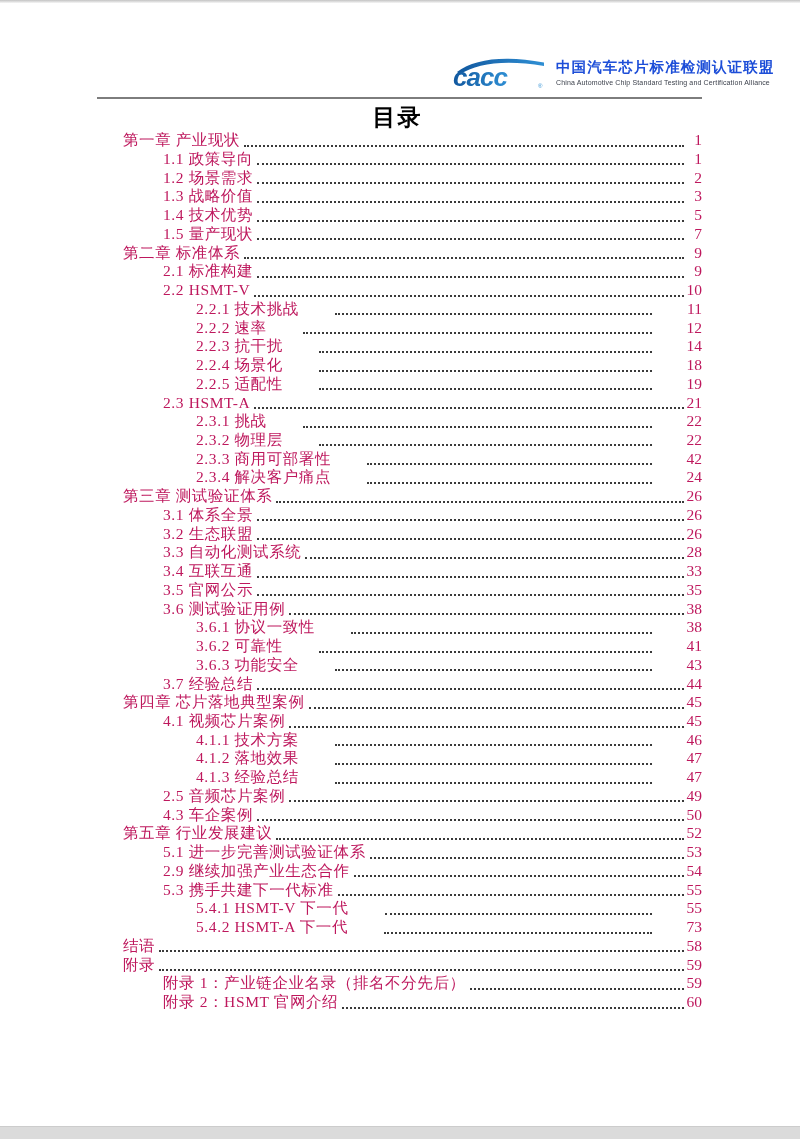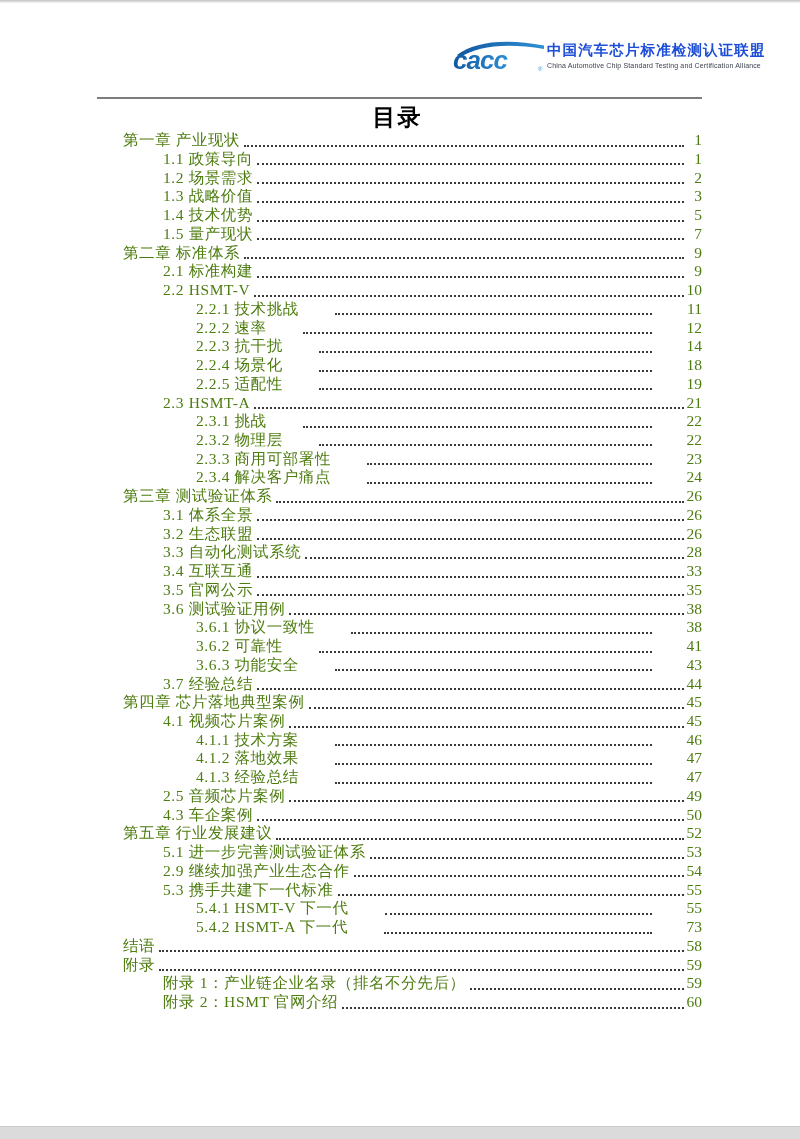--- a/index.html
+++ b/index.html
@@ -14,22 +14,22 @@
     position: absolute; top: 0; left: 0; width: 800px; height: 3px;
     background: linear-gradient(#c3c3c3, #f6f6f6);
   }
   .page-bottom-gap {
     position: absolute; bottom: 0; left: 0; width: 800px; height: 12px;
     background: #dbdbdb; border-top: 1px solid #cccccc;
   }
 
   
   .header-logo {
-    position: absolute; top: 38px; left: 452px;
-    display: flex; align-items: flex-start; 
+    position: absolute; top: 55px; left: 452px;
+    display: flex; align-items: flex-start; gap: 9px;
   }
   .logo-mark { width: 95px; height: 38px; display: block; }
   .logo-names { display: flex; flex-direction: column; padding-top: 4px; }
   .logo-name-cn {
     font-family: "Liberation Sans", "DejaVu Sans", sans-serif;
     font-weight: bold; font-size: 14.5px; letter-spacing: 1.1px;
     color: #1d4ed8; line-height: 17px; white-space: nowrap;
   }
   .logo-name-en {
     font-family: "Liberation Sans", "DejaVu Sans", sans-serif;
@@ -50,21 +50,21 @@
     color: #000000;
   }
 
   
   .toc {
     position: absolute; top: 131px; left: 97px; width: 605px;
   }
   .toc-row {
     display: flex; align-items: flex-end;
     height: 18.74px; overflow: hidden;
-    color: #4d7c0f; font-size: 15.5px;
+    color: #be185d; font-size: 15.5px;
     cursor: default;
   }
   .toc-row.lvl0 { padding-left: 26px; }
   .toc-row.lvl1 { padding-left: 66px; }
   .toc-row.lvl2 { padding-left: 99px; gap: 32px; }
   .toc-label {
     white-space: nowrap; line-height: 18.5px; letter-spacing: 0.6px;
   }
   .toc-leader {
     flex: 1 1 auto; min-width: 8px;
@@ -185,21 +185,21 @@
       <span class="toc-page">22</span>
     </div>
     <div class="toc-row lvl2">
       <span class="toc-label">2.3.2 物理层</span>
       <span class="toc-leader"></span>
       <span class="toc-page">22</span>
     </div>
     <div class="toc-row lvl2">
       <span class="toc-label">2.3.3 商用可部署性</span>
       <span class="toc-leader"></span>
-      <span class="toc-page">23</span>
+      <span class="toc-page">42</span>
     </div>
     <div class="toc-row lvl2">
       <span class="toc-label">2.3.4 解决客户痛点</span>
       <span class="toc-leader"></span>
       <span class="toc-page">24</span>
     </div>
     <div class="toc-row lvl0">
       <span class="toc-label">第三章 测试验证体系</span>
       <span class="toc-leader"></span>
       <span class="toc-page">26</span>

